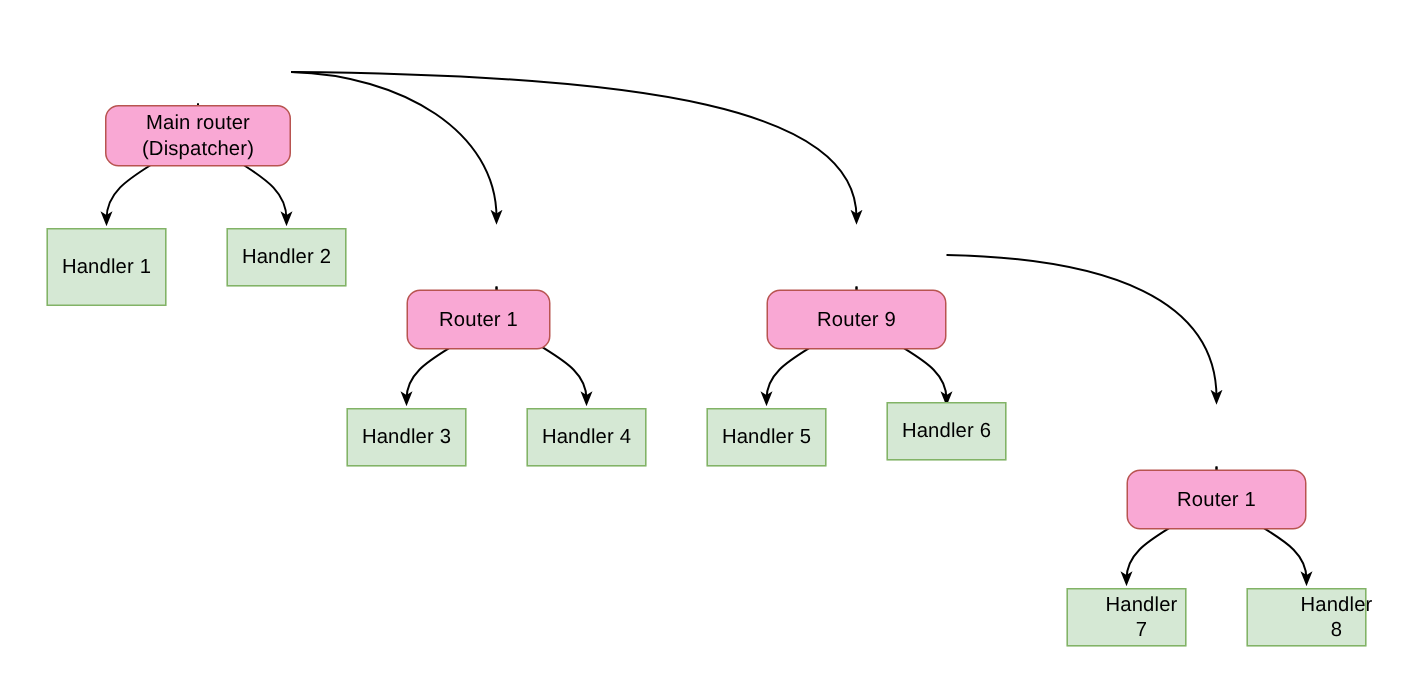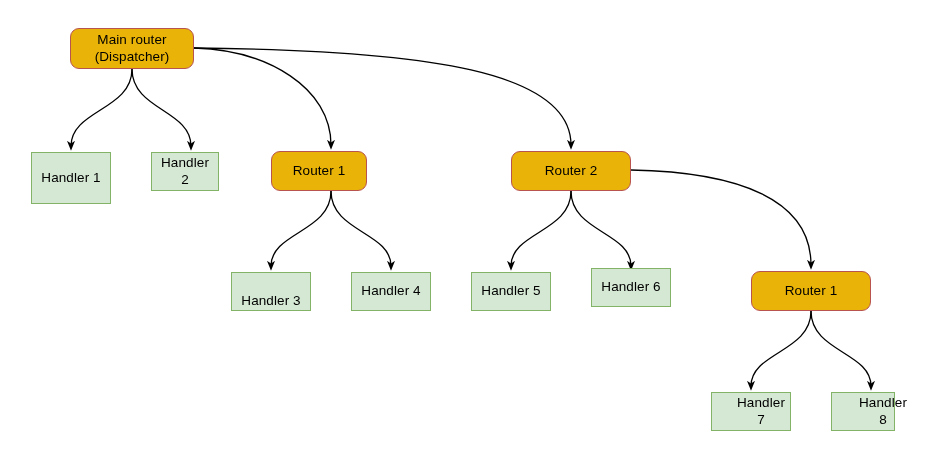--- a/index.html
+++ b/index.html
@@ -32,23 +32,24 @@
     align-items: center;
     justify-content: center;
     text-align: center;
     font-size: 13.5px;
     line-height: 1.25;
     color: #000000;
     letter-spacing: 0.1px;
     z-index: 2;
   }
   .node-router {
-    background: #eab308;
+    background: #f9a8d4;
     border: 1px solid #b85450;
     border-radius: 9px;
+    margin-top: 42px;
   }
   .node-handler {
     background: #d5e8d4;
     border: 1px solid #82b366;
     border-radius: 0;
   }
   .node-label {
     white-space: pre-line;
     padding: 0 4px;
   }
@@ -80,45 +81,45 @@
   </svg>
 
   <div id="node-layer">
       <div class="node node-router" style="left: 70px; top: 28px; width: 124px; height: 41px;">
         <span class="node-label">Main router
 (Dispatcher)</span>
       </div>
       <div class="node node-handler" style="left: 31px; top: 152px; width: 80px; height: 52px;">
         <span class="node-label">Handler 1</span>
       </div>
-      <div class="node node-handler" style="left: 151px; top: 152px; width: 68px; height: 39px;">
+      <div class="node node-handler" style="left: 151px; top: 152px; width: 80px; height: 39px;">
         <span class="node-label">Handler 2</span>
       </div>
       <div class="node node-router" style="left: 271px; top: 151px; width: 96px; height: 40px;">
         <span class="node-label">Router 1</span>
       </div>
       <div class="node node-router" style="left: 511px; top: 151px; width: 120px; height: 40px;">
-        <span class="node-label">Router 2</span>
+        <span class="node-label">Router 9</span>
       </div>
-      <div class="node node-handler" style="left: 231px; top: 272px; width: 80px; height: 39px; align-items: flex-end;">
+      <div class="node node-handler" style="left: 231px; top: 272px; width: 80px; height: 39px;">
         <span class="node-label">Handler 3</span>
       </div>
       <div class="node node-handler" style="left: 351px; top: 272px; width: 80px; height: 39px;">
         <span class="node-label">Handler 4</span>
       </div>
       <div class="node node-handler" style="left: 471px; top: 272px; width: 80px; height: 39px;">
         <span class="node-label">Handler 5</span>
       </div>
       <div class="node node-handler" style="left: 591px; top: 268px; width: 80px; height: 39px;">
         <span class="node-label">Handler 6</span>
       </div>
       <div class="node node-router" style="left: 751px; top: 271px; width: 120px; height: 40px;">
         <span class="node-label">Router 1</span>
       </div>
       <div class="node node-handler" style="left: 711px; top: 392px; width: 80px; height: 39px; padding-left: 20px;">
         <span class="node-label">Handler 7</span>
       </div>
-      <div class="node node-handler" style="left: 831px; top: 392px; width: 64px; height: 39px; padding-left: 40px;">
+      <div class="node node-handler" style="left: 831px; top: 392px; width: 80px; height: 39px; padding-left: 40px;">
         <span class="node-label">Handler 8</span>
       </div>
     </div>
 
 </div>
 
 </body></html>

